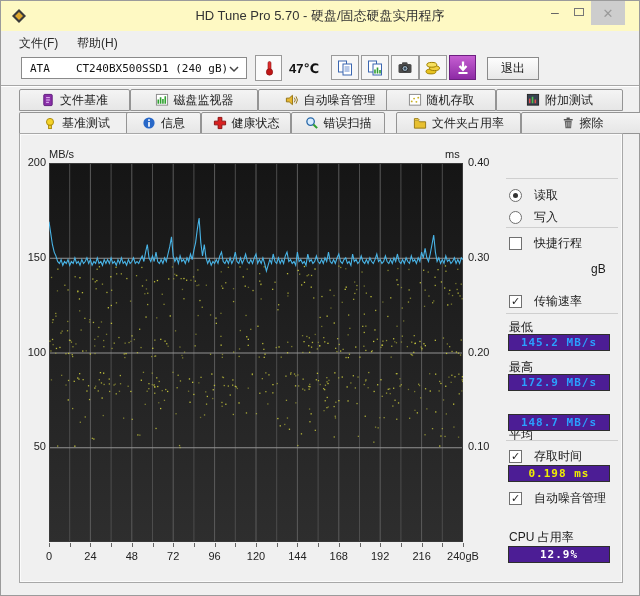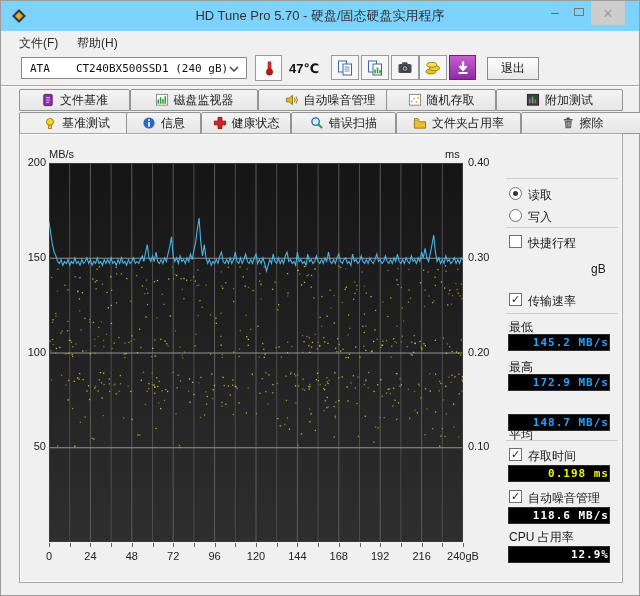--- a/index.html
+++ b/index.html
@@ -2,21 +2,21 @@
 <html><head>
 <meta charset="utf-8">
 <style>
   * { margin:0; padding:0; box-sizing:border-box; }
   html,body { width:640px; height:596px; overflow:hidden; background:#fff;
     font-family:"Liberation Sans","DejaVu Sans",sans-serif; }
   .window { position:relative; width:640px; height:596px; background:#f0f0f0;
     border:1px solid #9b9b9b; }
 
   
-  .titlebar { position:absolute; left:0; top:0; width:100%; height:30px; background:#7dd3fc; }
+  .titlebar { position:absolute; left:0; top:0; width:100%; height:30px; background:#fef9c3; }
   .title-icon { position:absolute; left:10px; top:7px; width:16px; height:16px; }
   .title-text { position:absolute; left:0; top:6px; width:100%; text-align:center;
     font-size:13px; color:#333; }
   .win-btn { position:absolute; top:0; height:22px; display:flex; align-items:center;
     justify-content:center; color:#666; cursor:default; }
   .btn-min { left:542px; width:24px; font-size:14px; }
   .btn-max { left:566px; width:24px; }
   .btn-max .maxbox { width:10px; height:8px; border:1px solid #777; background:transparent; }
   .btn-close { left:590px; width:34px; background:#cdcdcd; color:#9a9a9a; font-size:13px; height:24px; }
 
@@ -48,21 +48,21 @@
   .tab { position:absolute; display:flex; align-items:center; justify-content:center; gap:5px;
     font-size:12px; color:#1c1c1c; background:linear-gradient(#f4f4f4,#e6e6e6);
     border:1px solid #949494; border-radius:2px 2px 0 0; }
   .tab svg { flex:0 0 auto; }
   .row1 .tab { top:88px; height:22px; z-index:1; }
   .r1t0{left:18px;width:111px;} .r1t1{left:129px;width:128px;} .r1t2{left:257px;width:144px;}
   .r1t3{left:385px;width:110px;} .r1t4{left:495px;width:127px;}
   .row2 .tab { top:111px; height:22px; z-index:2; }
   .r2t0{left:18px;width:115px; top:108px; height:26px; background:#f0f0f0;
     border-bottom:none; z-index:4; }
-  .r2t1{left:125px;width:75px;} .r2t2{left:200px;width:90px;} .r2t3{left:290px;width:105px;}
+  .r2t1{left:125px;width:75px;} .r2t2{left:200px;width:90px;} .r2t3{left:290px;width:94px;}
   .r2t4{left:395px;width:125px;} .r2t5{left:520px;width:122px;}
 
   
   .tab-page { position:absolute; left:18px; top:132px; width:604px; height:450px;
     background:#f0f0f0; border:1px solid #a8a8a8; box-shadow:inset 0 0 0 1px #fbfbfb; z-index:3; }
 
   
   .plot-wrap { position:absolute; left:48px; top:162px; width:414px; height:379px; z-index:5; }
   .plot-wrap svg { display:block; }
   .unit-label { position:absolute; z-index:5; font-size:11px; color:#222; }
@@ -74,41 +74,41 @@
   .xlab { width:40px; text-align:center; top:549px; }
   .xlab-last { width:48px; }
   .xtick { position:absolute; width:1px; height:4px; background:#666; top:542px; z-index:5; }
 
   
   .rp { position:absolute; z-index:5; }
   .sep { position:absolute; left:505px; width:112px; border-top:1px solid #cfcfcf; z-index:5; }
   .btn-start { left:512px; top:141px; width:84px; height:26px;
     background:linear-gradient(#fdfdfd,#e5e5e5); border:1px solid #8a8a8a; border-radius:2px;
     font-size:12px; color:#111; display:flex; align-items:center; justify-content:center; }
-  .opt-row { display:flex; gap:6px; font-size:12px; color:#1a1a1a; }
+  .opt-row { display:flex; align-items:center; gap:12px; font-size:12px; color:#1a1a1a; }
   .radio { width:13px; height:13px; border:1px solid #707070; border-radius:50%; background:#fff;
     position:relative; flex:0 0 auto; }
   .radio.sel::after { content:""; position:absolute; left:3px; top:3px; width:5px; height:5px;
     border-radius:50%; background:#333; }
   .cbx { width:13px; height:13px; border:1px solid #707070; background:#fff; flex:0 0 auto;
     font-size:11px; line-height:11px; text-align:center; color:#222; font-weight:bold; }
   .spin-box { position:absolute; left:509px; top:257px; width:68px; height:22px;
     border:1px solid #b5b5b5; background:#fff; }
   .spin-box input { position:absolute; left:0; top:0; width:50px; height:20px; border:none;
     padding-left:6px; font-size:12px; color:#9a9a9a; background:transparent; outline:none;
     font-family:"Liberation Sans",sans-serif; }
   .spin-btns { position:absolute; right:0; top:0; width:16px; height:20px; border-left:1px solid #cfcfcf; }
   .spin-up,.spin-dn { position:absolute; left:0; width:16px; height:10px; font-size:6px;
     color:#555; text-align:center; line-height:10px; background:#f2f2f2; }
   .spin-up{top:0; border-bottom:1px solid #dcdcdc;} .spin-dn{top:10px;}
   .unit-gb { position:absolute; left:590px; top:261px; font-size:12px; color:#1a1a1a; z-index:5; }
   .panel-label { position:absolute; left:508px; font-size:12px; color:#1a1a1a; z-index:5; }
-  .lcd { position:absolute; left:507px; width:102px; height:17px; background:#000000;
+  .lcd { position:absolute; left:507px; width:102px; height:17px; background:#4c1d95;
     border:1px solid #2e2e2e; color:#2aa0ff; font-family:"DejaVu Sans Mono",monospace;
-    font-size:11px; font-weight:bold; text-align:right; line-height:15px;
+    font-size:11px; font-weight:bold; text-align:center; line-height:15px;
     letter-spacing:1px; z-index:5; }
   .lcd.yellow { color:#f0f000; } .lcd.white { color:#fff; }
 </style>
 </head>
 <body>
 
 <div class="window">
 
   <div class="titlebar">
     <svg class="title-icon" viewBox="0 0 16 16">
@@ -997,18 +997,17 @@
   <div class="rp opt-row" style="left:508px; top:447px;">
     <span class="cbx">✓</span>
     <span>存取时间</span>
   </div>
   <div class="lcd yellow" style="top:464px;">0.198 ms</div>
 
   <div class="rp opt-row" style="left:508px; top:489px;">
     <span class="cbx">✓</span>
     <span>自动噪音管理</span>
   </div>
-  <div class="lcd white" style="top:506px;">118.6 MB/s</div>
 
   <div class="panel-label" style="top:528px;">CPU 占用率</div>
   <div class="lcd white" style="top:545px;">12.9%</div>
 
 </div>
 
 </body></html>

